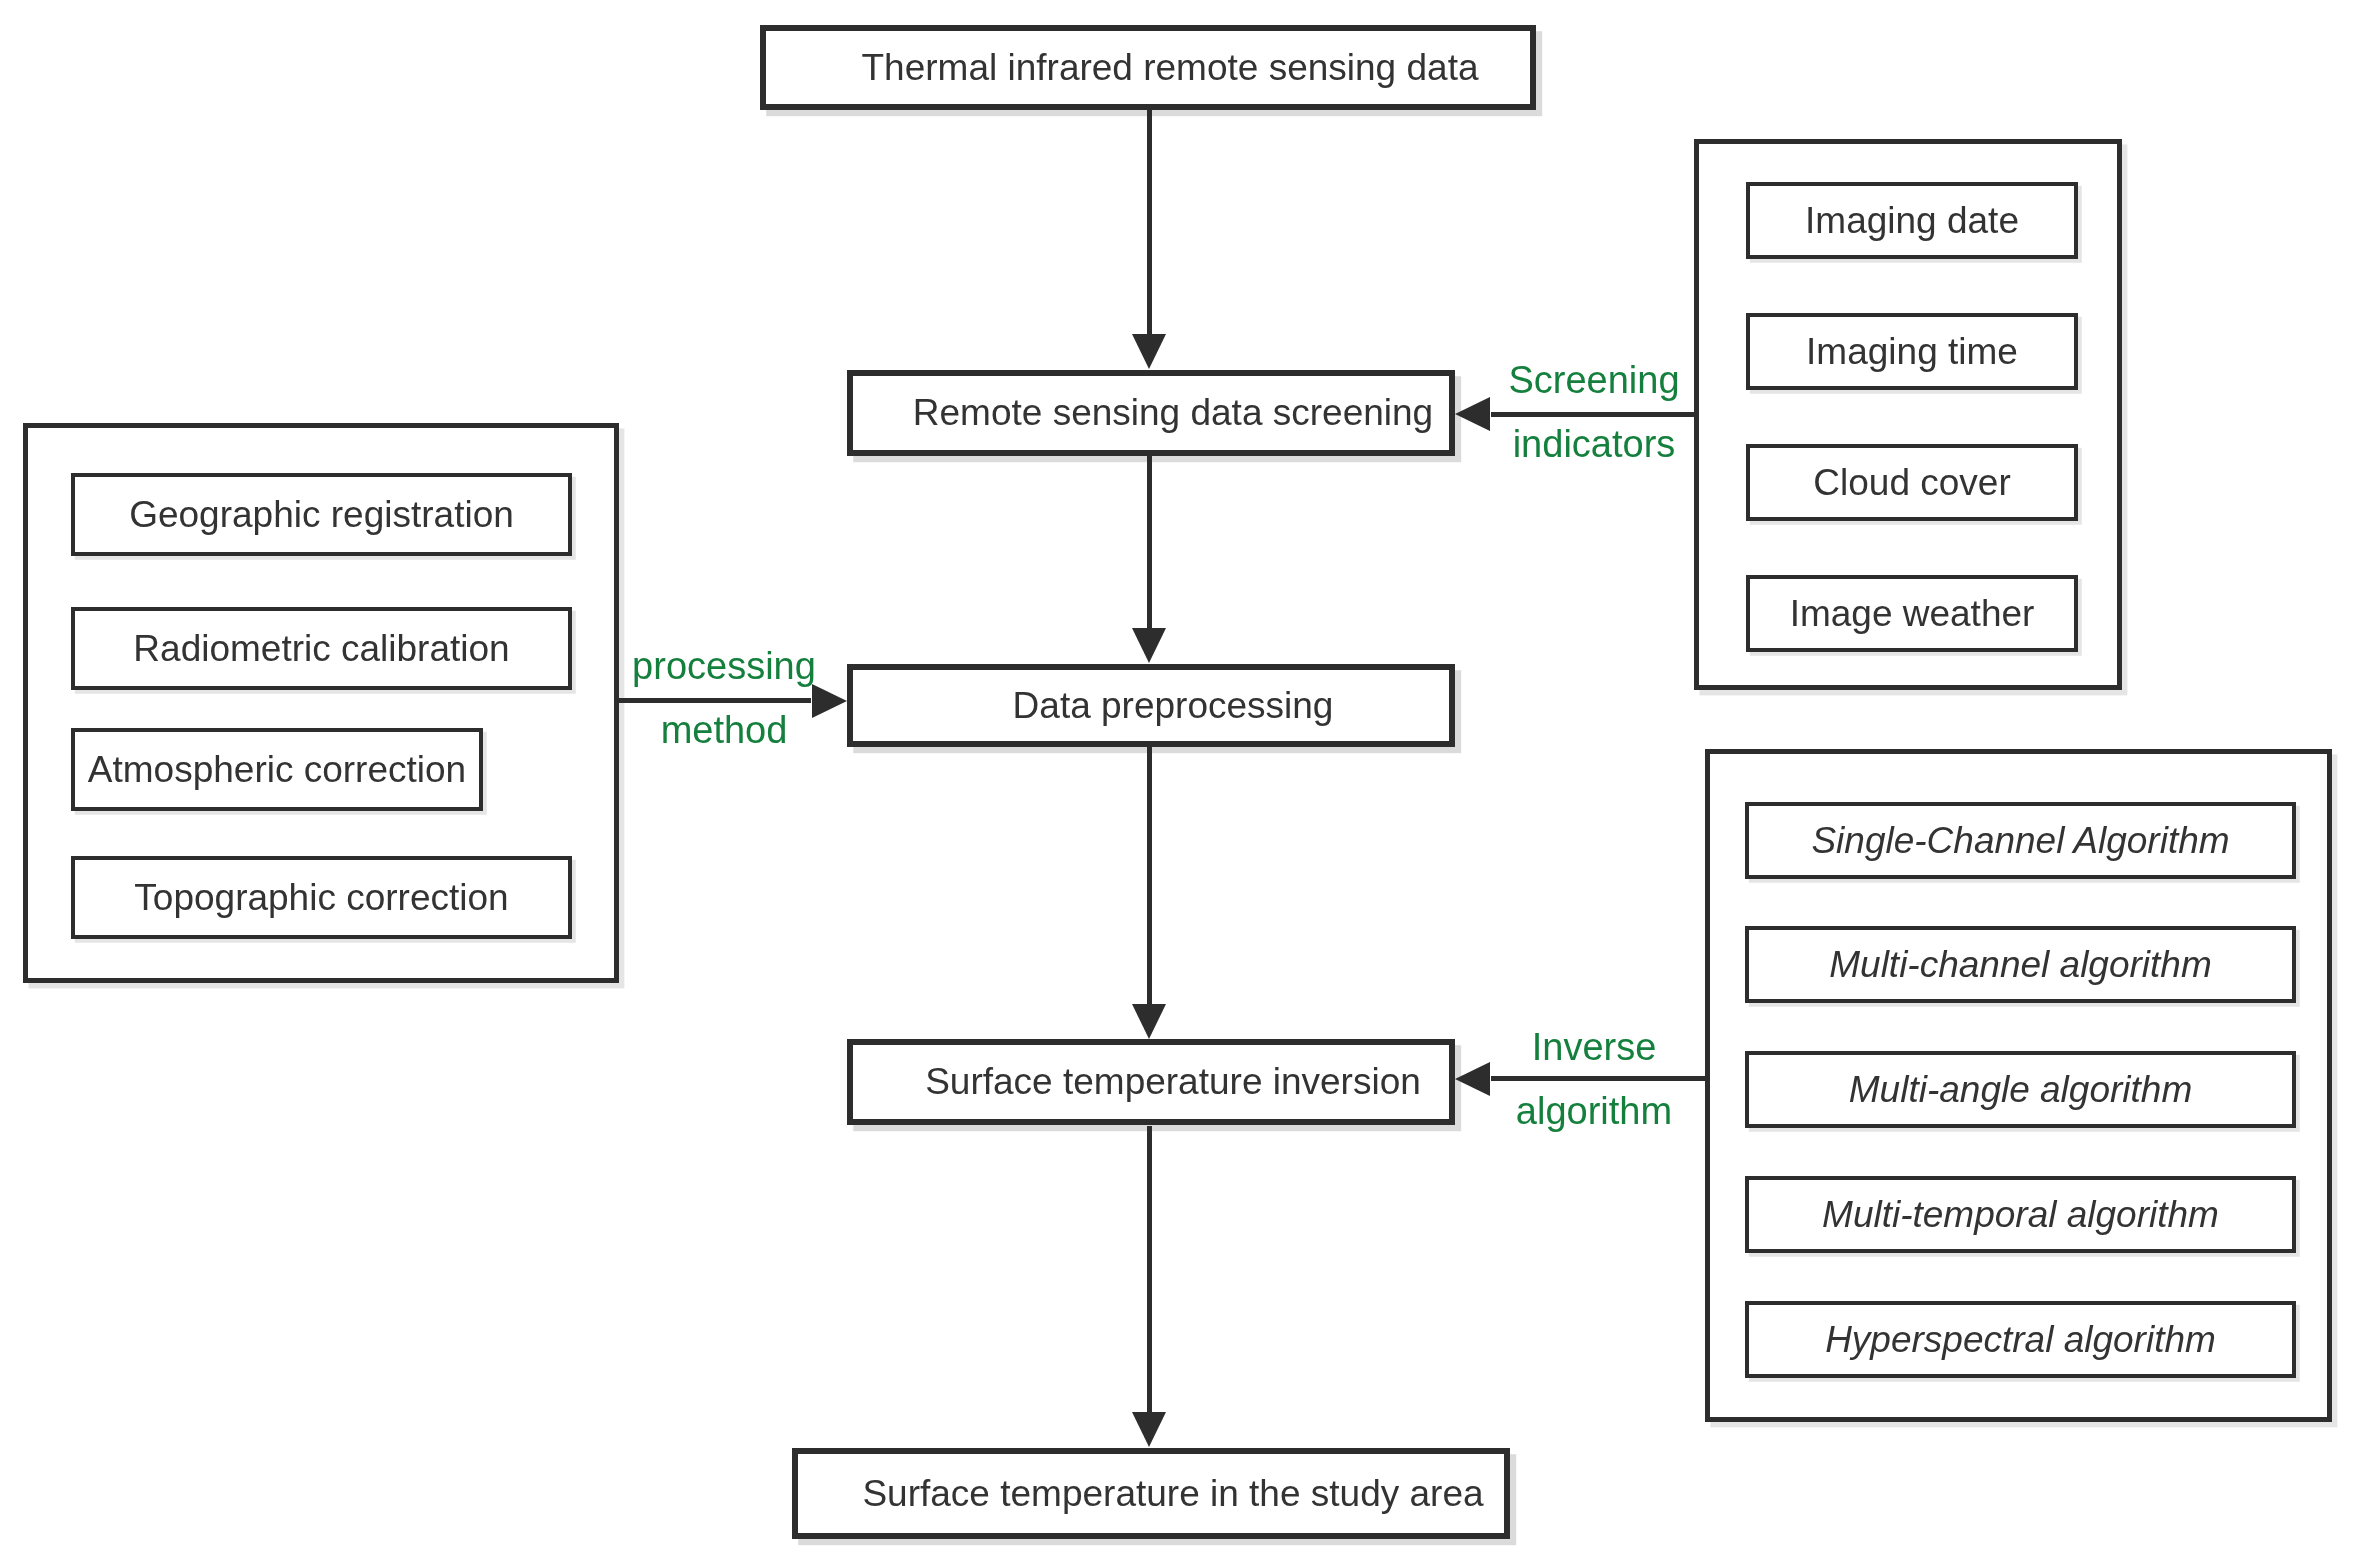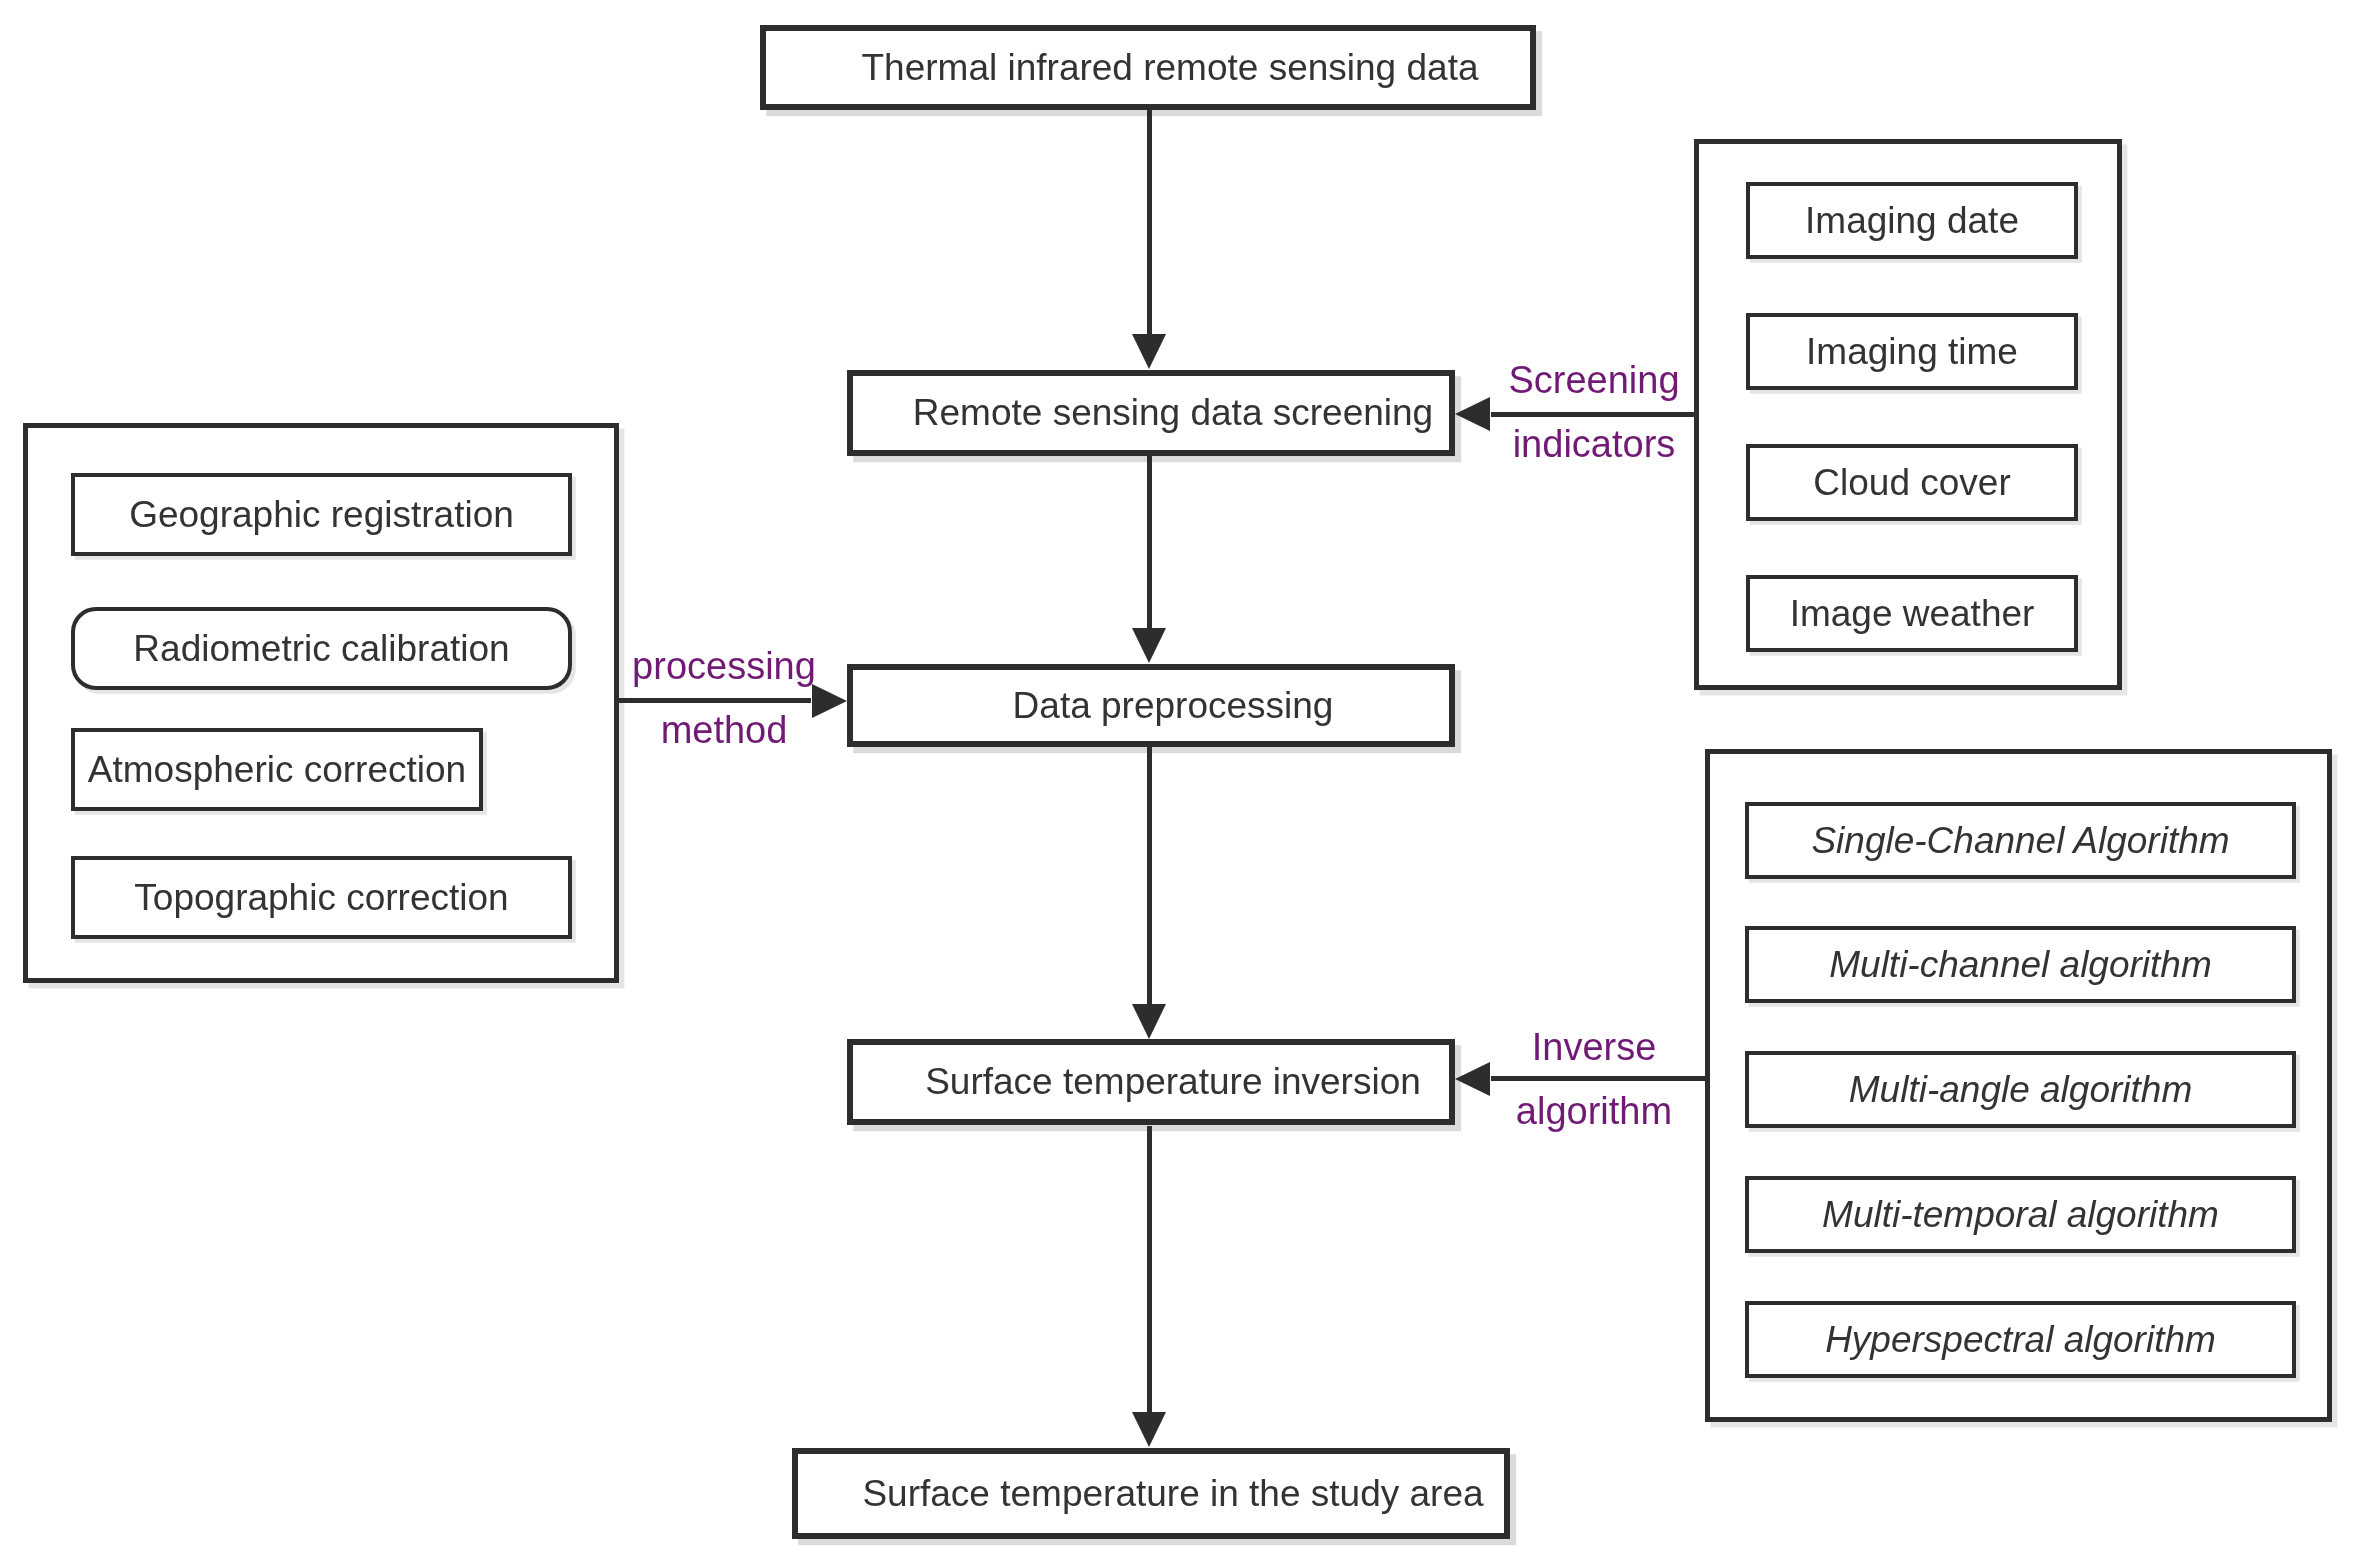--- a/index.html
+++ b/index.html
@@ -62,21 +62,21 @@
     border-top:17px solid transparent;
     border-bottom:17px solid transparent;
     border-left:35px solid #2d2d2d;
   }
   
   .conn-label{
     position:absolute;
     display:flex;flex-direction:column;align-items:center;justify-content:space-between;
     height:112px;
     font-size:38px;line-height:48px;
-    text-align:center;color:#701a75;
+    text-align:center;color:#15803d;
     white-space:nowrap;
   }
 </style>
 </head>
 <body>
 
 <div id="canvas">
 
   <div class="flow-box" style="left:760px;top:25.4px;width:776px;height:85px;">Thermal infrared remote sensing data</div>
 
@@ -95,21 +95,21 @@
 
   <div class="flow-box" style="left:847px;top:1039px;width:608px;height:86px;">Surface temperature inversion</div>
 
   <div class="vline" style="left:1147px;top:1126px;height:288px;"></div>
   <div class="arrow-down" style="left:1132px;top:1412px;"></div>
 
   <div class="flow-box" style="left:792px;top:1448px;width:718px;height:91px;">Surface temperature in the study area</div>
 
   <div class="group-box" style="left:23px;top:423px;width:596px;height:560px;">
     <div class="item-box" style="left:43px;top:45px;width:501px;height:83px;">Geographic registration</div>
-    <div class="item-box" style="left:43px;top:179px;width:501px;height:83px;border-radius:25px;">Radiometric calibration</div>
+    <div class="item-box" style="left:43px;top:179px;width:501px;height:83px;">Radiometric calibration</div>
     <div class="item-box" style="left:43px;top:300px;width:412px;height:83px;">Atmospheric correction</div>
     <div class="item-box" style="left:43px;top:428px;width:501px;height:83px;">Topographic correction</div>
   </div>
 
   <div class="hline" style="left:619px;top:698px;width:192px;"></div>
   <div class="arrow-right" style="left:812px;top:684px;"></div>
   <div class="conn-label" style="left:616px;top:642px;width:216px;">
     <span>processing</span>
     <span>method</span>
   </div>

